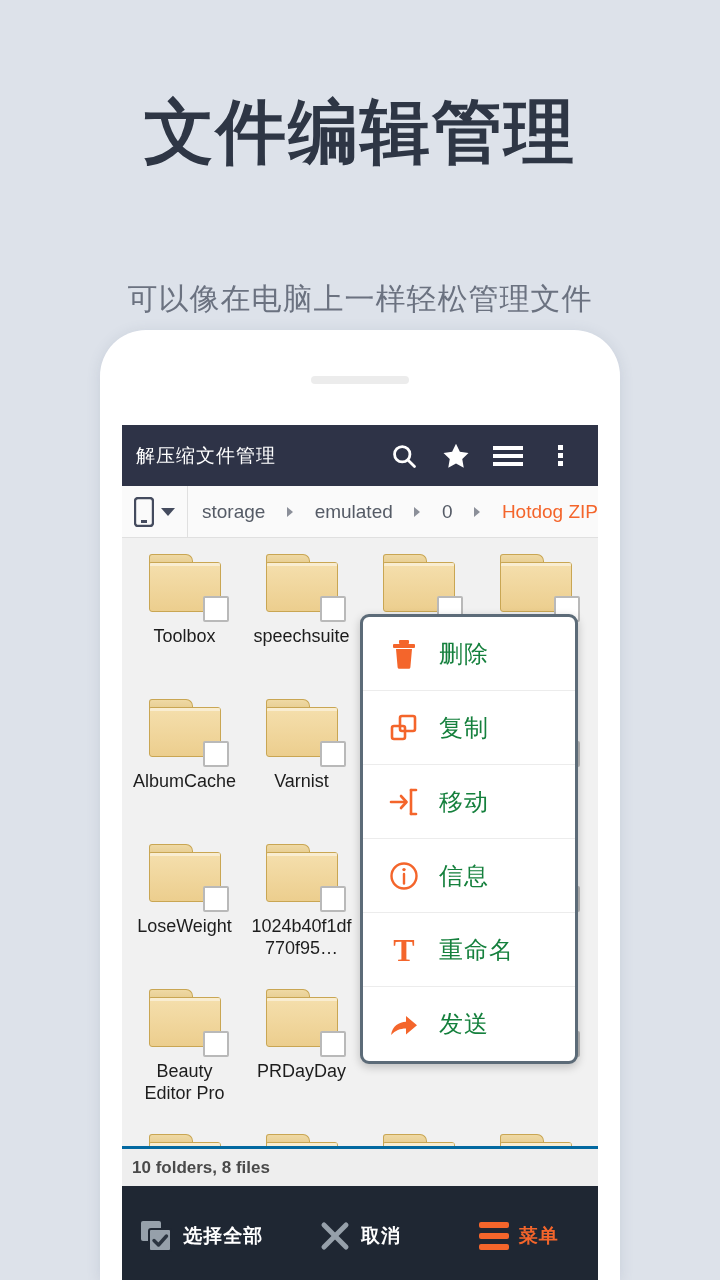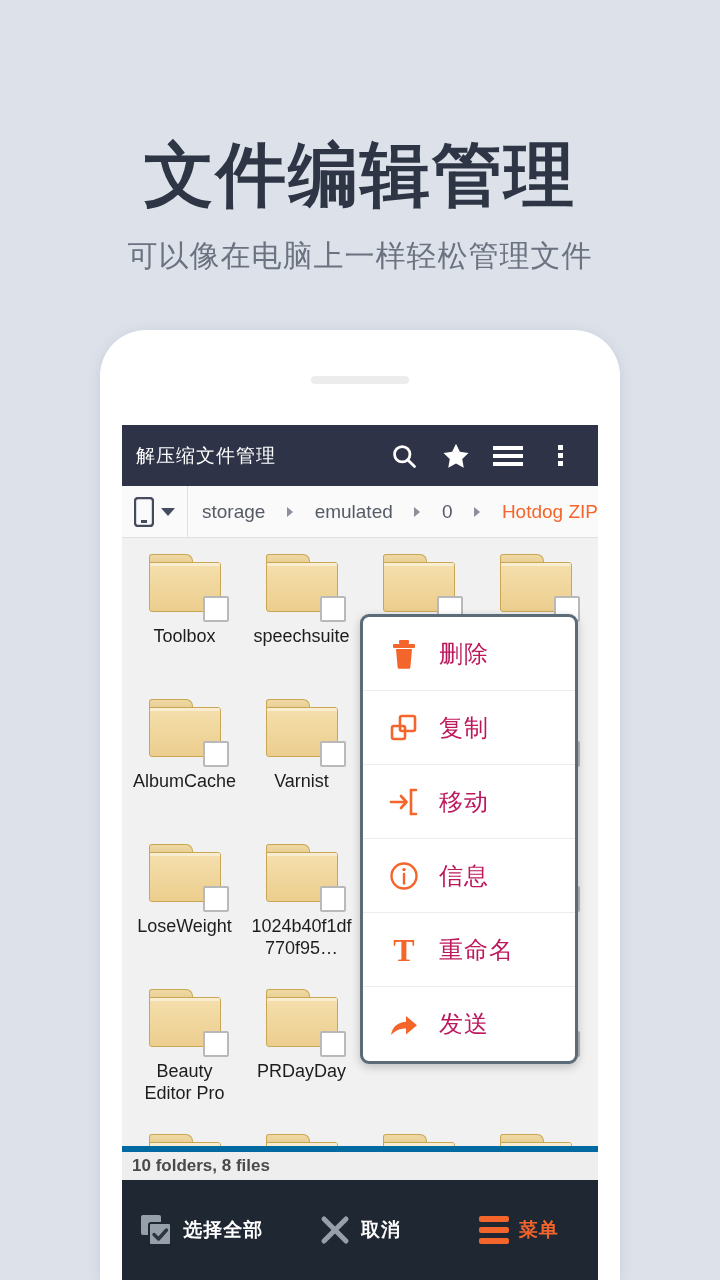--- a/index.html
+++ b/index.html
@@ -8,21 +8,21 @@
     overflow: hidden;
     background: #dde2ea;
     font-family: "Liberation Sans", "DejaVu Sans", sans-serif;
   }
 
   
   .promo {
     position: absolute; top: 0; left: 0;
     width: 720px; height: 320px;
     display: flex; flex-direction: column;
-    align-items: center; justify-content: center;
+    align-items: center; justify-content: space-between;
     padding-top: 96px;
   }
   .promo-title {
     font-size: 70px;
     font-weight: bold;
     color: #2e3645;
     letter-spacing: 2px;
     line-height: 1.05;
     white-space: nowrap;
   }
@@ -208,36 +208,36 @@
     border-bottom: 1px solid #ececec;
   }
   .mi:last-child { border-bottom: none; }
   .mi-ic {
     width: 38px; height: 38px;
     display: flex; align-items: center; justify-content: center;
     margin-right: 16px;
   }
   .mi-label {
     font-size: 24px;
-    color: #be185d;
+    color: #15803d;
     letter-spacing: 1px;
   }
   .ren-t {
     font-family: "Liberation Serif", serif;
     font-size: 32px;
     font-weight: bold;
     color: #f4652b;
     line-height: 1;
   }
 
   
   .statusbar {
-    height: 34px;
+    height: 40px;
     background: #eeeeee;
-    border-top: 6px solid #0369a1;
+    border-top: 3px solid #0369a1;
     display: flex; align-items: center;
     padding-left: 10px;
     font-size: 17px;
     color: #4a4a4a;
     font-weight: bold;
   }
 
   
   .bottombar {
     height: 100px;

